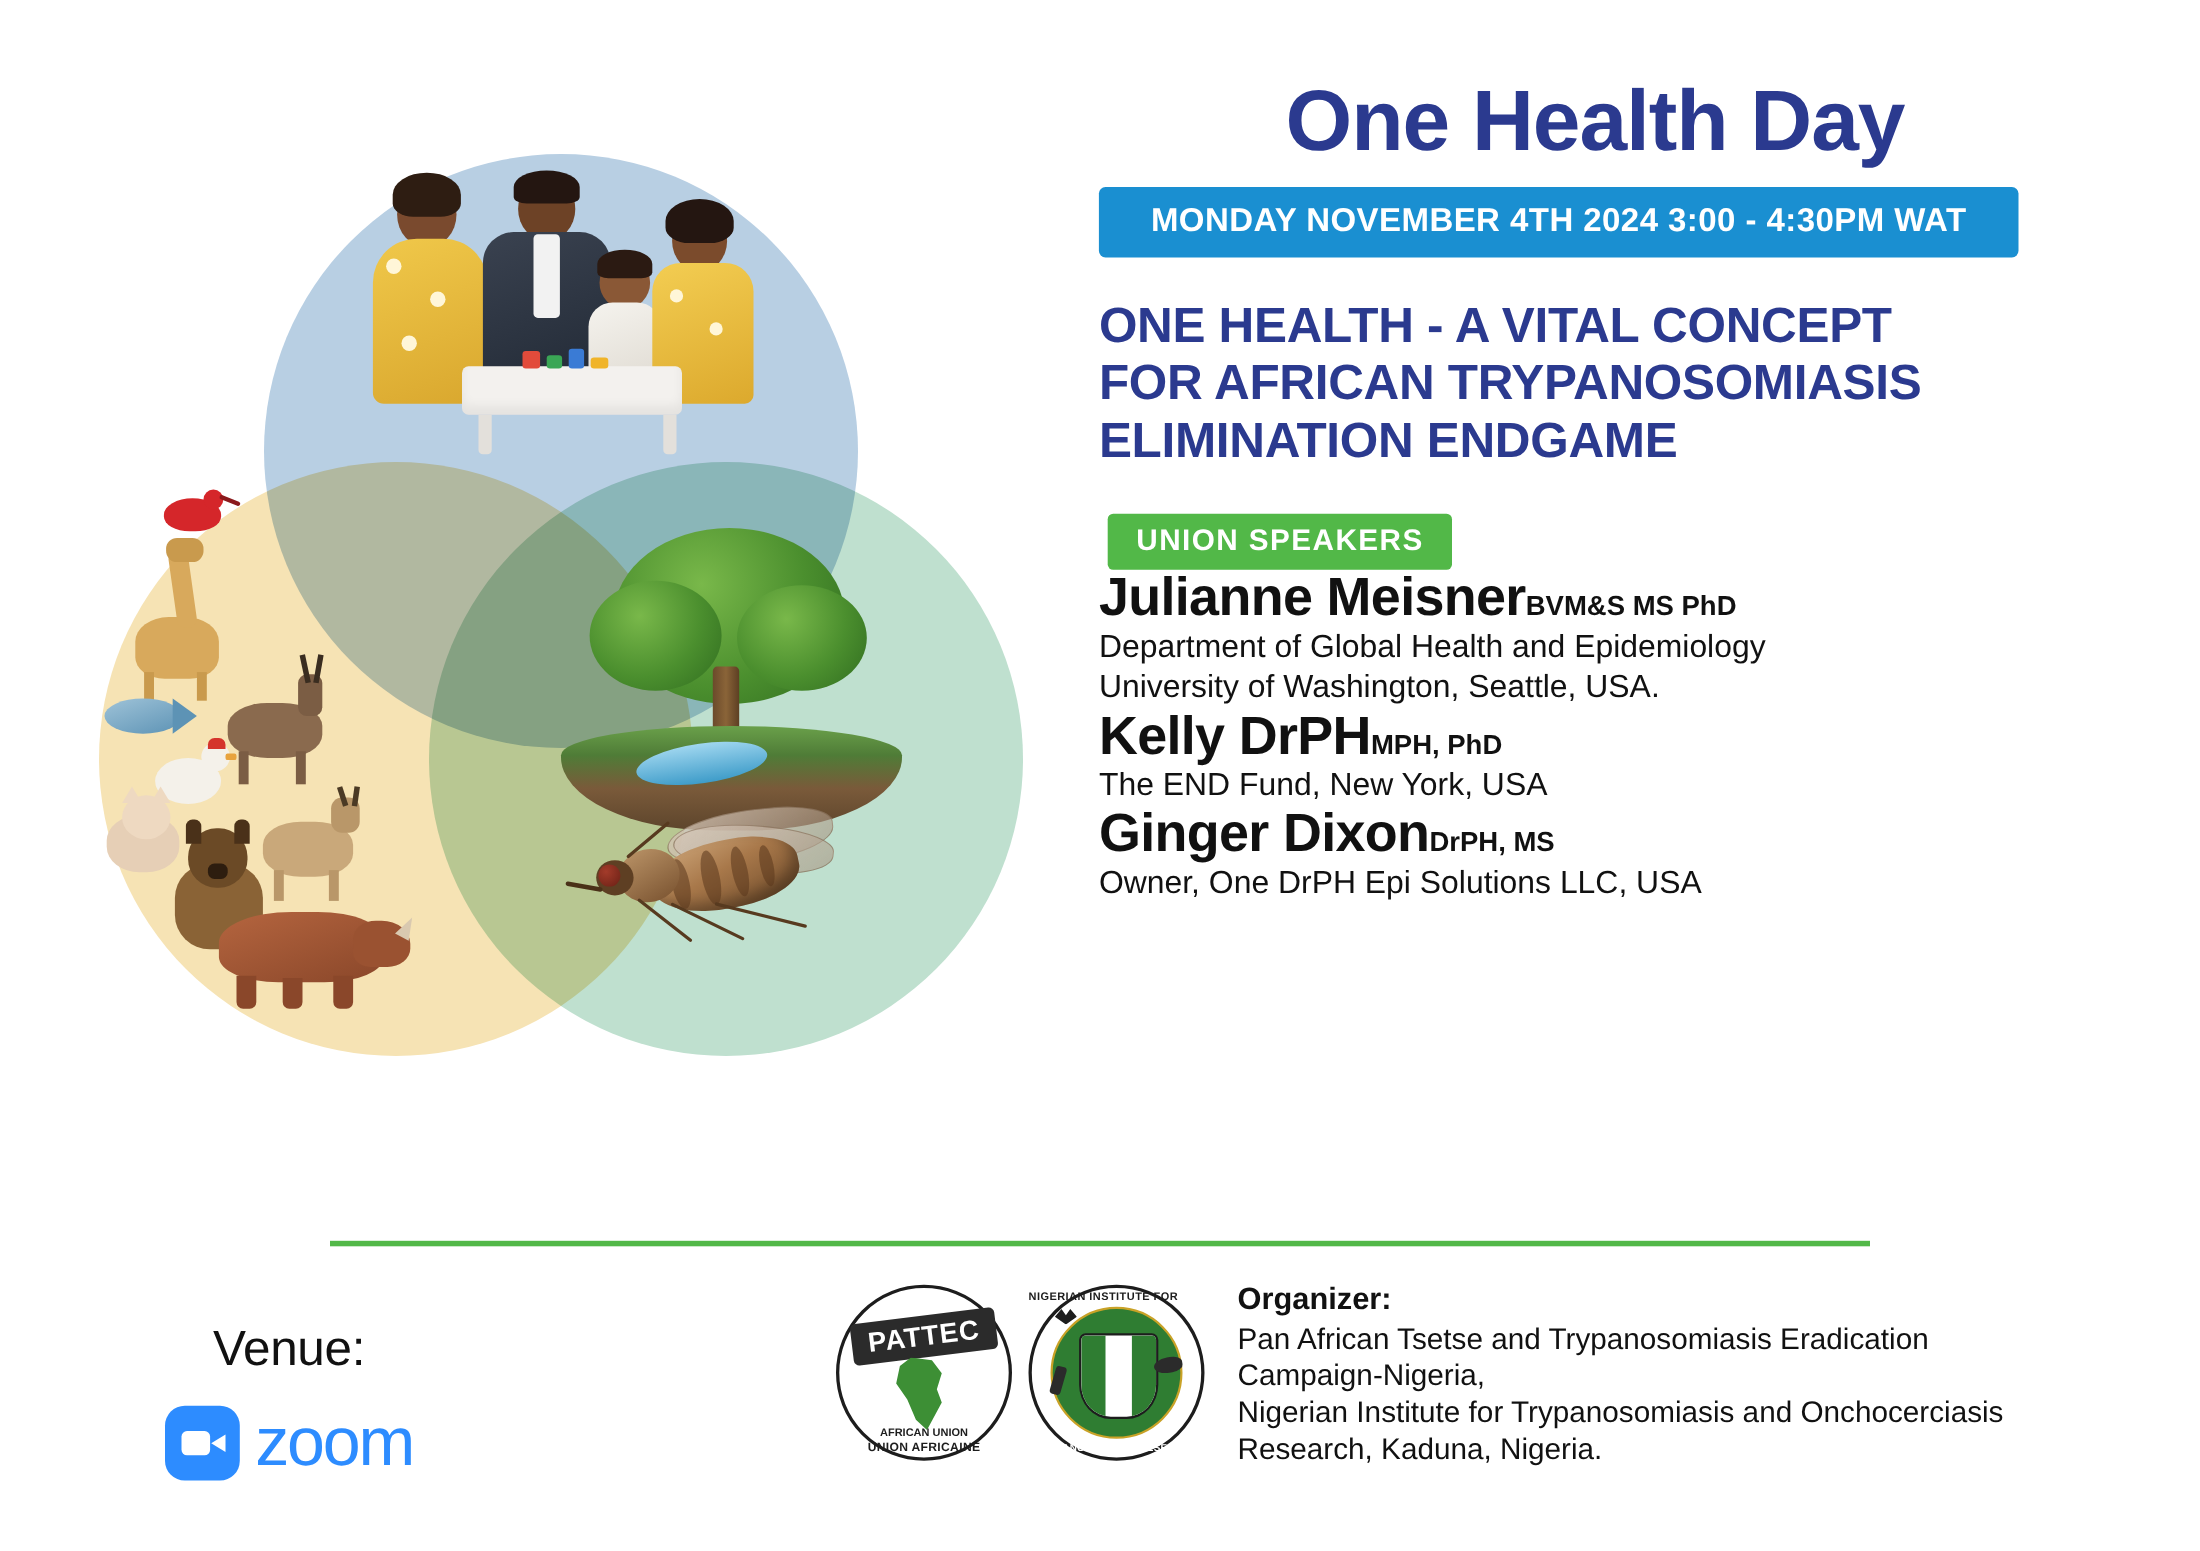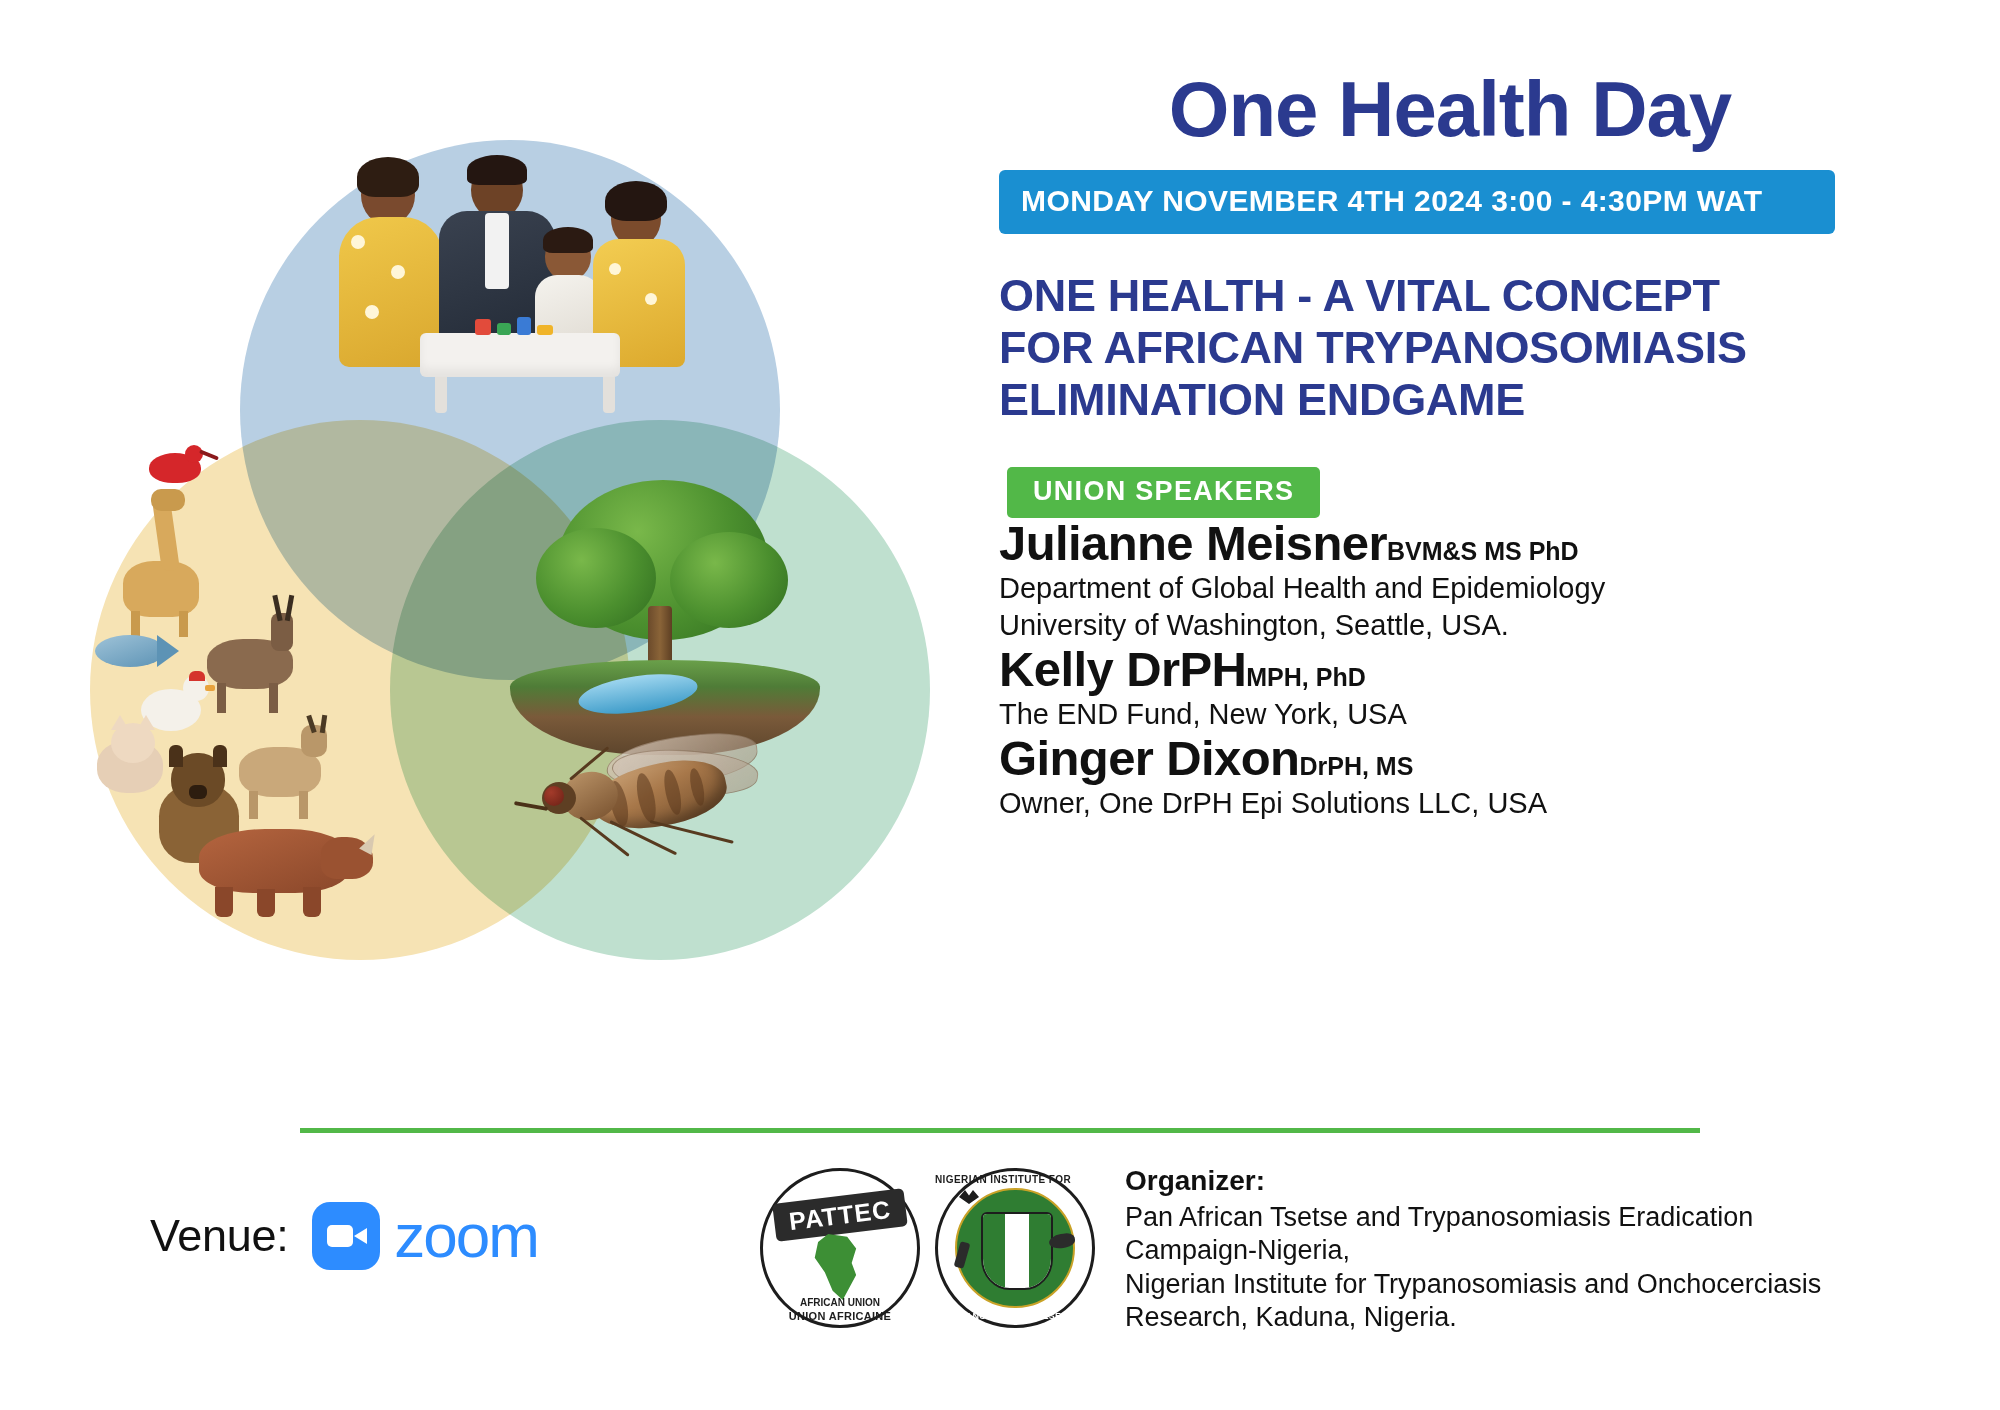--- a/index.html
+++ b/index.html
@@ -217,20 +217,21 @@
     margin: 0 0 22px 0;
   }
   .date-bar {
     background: #1a8fd1;
     color: #ffffff;
     font-size: 30px;
     font-weight: 700;
     letter-spacing: 0.4px;
     padding: 14px 22px 16px 22px;
     border-radius: 6px;
+    text-align: center;
     width: 836px;
     box-sizing: border-box;
     margin-left: 14px;
   }
   .subject {
     margin-top: 36px;
     margin-left: 14px;
     font-size: 45px;
     font-weight: 700;
     color: #2b3a8f;
@@ -285,20 +286,21 @@
   }
 
   
   .venue {
     position: absolute;
     left: 150px;
     top: 1200px;
     display: flex;
     align-items: center;
     gap: 24px;
+    flex-direction: column;
   }
   .venue-label {
     font-size: 45px;
     color: #111111;
     letter-spacing: -0.3px;
   }
   .zoom-logo {
     display: flex;
     align-items: center;
     gap: 14px;

